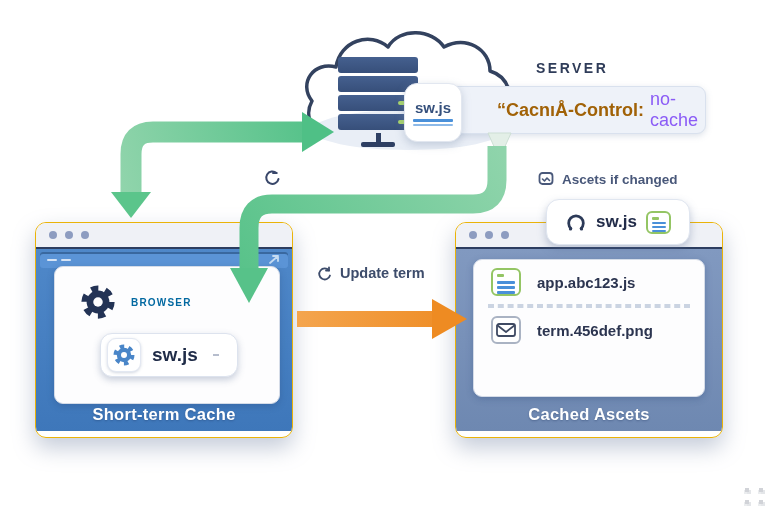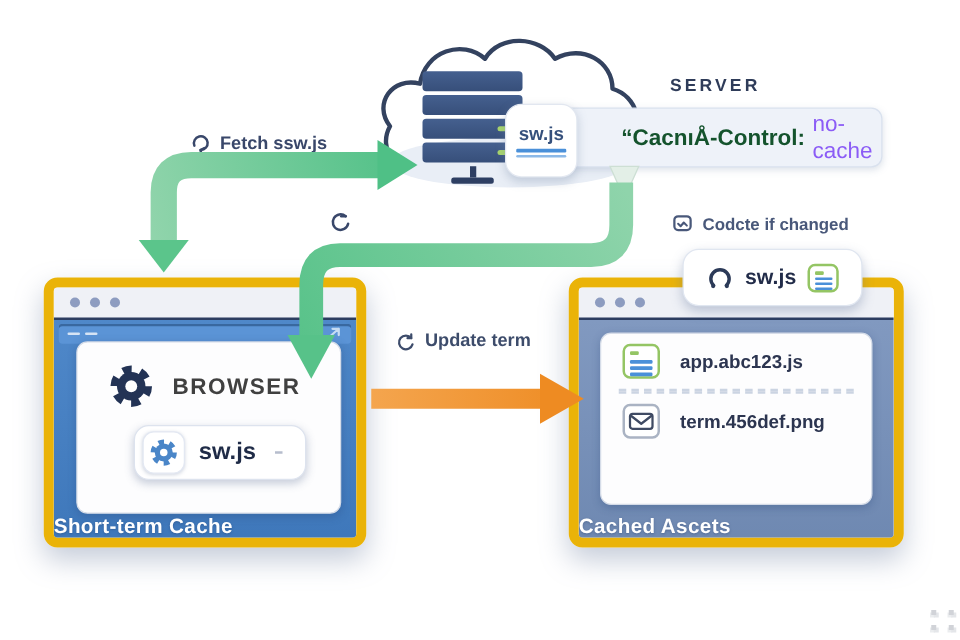--- a/index.html
+++ b/index.html
@@ -16,21 +16,21 @@
   .slab .led { position:absolute; right:8px; top:6px; width:12px; height:4px; border-radius:2px; background:#a8d56b; }
   .rack-pole { width:5px; height:9px; background:#2e3f63; margin:0 auto; }
   .rack-base { width:34px; height:5px; background:#2e3f63; border-radius:2px; margin:0 auto; }
   .server-label { position:absolute; left:536px; top:60px; font-size:14px; font-weight:bold;
     letter-spacing:2.5px; color:#2f3c59; }
 
   
   .tooltip { position:absolute; left:420px; top:86px; width:286px; height:48px; background:#eef2f9;
     border:1px solid #d9e1ee; border-radius:9px; box-shadow:0 2px 6px rgba(120,140,170,.25);
     display:flex; align-items:center; padding-left:76px; z-index:4; }
-  .tooltip .directive { font-size:18px; font-weight:800; color:#14532d; white-space:pre; }
+  .tooltip .directive { font-size:18px; font-weight:800; color:#a16207; white-space:pre; }
   .tooltip .value { font-size:18px; font-weight:500; color:#8b5cf6; margin-left:6px; }
   .sw-badge { position:absolute; left:404px; top:83px; width:58px; height:59px; background:#fff;
     border:1px solid #e2e7f0; border-radius:13px; box-shadow:0 3px 8px rgba(120,140,170,.35);
     display:flex; flex-direction:column; align-items:center; justify-content:center; z-index:5; }
   .sw-badge .t { font-size:15px; font-weight:800; color:#35507c; }
   .sw-badge .u1 { width:40px; height:3px; background:#4a90d9; margin-top:3px; border-radius:1px; }
   .sw-badge .u2 { width:40px; height:2px; background:#8cb9e8; margin-top:2px; border-radius:1px; }
 
   
   .flabel { position:absolute; display:flex; align-items:center; gap:7px;
@@ -54,21 +54,21 @@
     border-radius:6px; flex:0 0 auto; }
   .fico .dash { position:absolute; left:4px; top:4px; width:7px; height:3px; background:#94c564; border-radius:1px; }
   .fico .b { position:absolute; left:4px; width:18px; height:3px; background:#4a90d9; border-radius:1px; }
   .fico .b1{ top:11px; } .fico .b2{ top:16px; } .fico .b3{ top:21px; }
   .fico.mini { width:25px; height:23px; }
   .fico.mini .b { width:14px; height:2.5px; }
   .fico.mini .b1{ top:9px; } .fico.mini .b2{ top:13px; } .fico.mini .b3{ top:17px; }
   .fico.gray { border-color:#aab3c3; }
 
   
-  .win { position:absolute; border:8px solid #eab308; border-radius:11px;
+  .win { position:absolute; border:1px solid #eab308; border-radius:11px;
     box-shadow:0 10px 22px rgba(110,128,160,.4); overflow:hidden; z-index:5; }
   .win-left  { left:35px;  top:222px; width:258px; height:216px; }
   .win-right { left:455px; top:222px; width:268px; height:216px; }
   .titlebar { height:26px; background:#eff1f6; border-bottom:2px solid #2c3d60;
     display:flex; align-items:center; gap:8px; padding-left:13px; }
   .dot { width:8px; height:8px; border-radius:50%; background:#8d9cc0; }
   .win-body { position:relative; height:182px; }
   .body-left  { background:linear-gradient(#4f88c9,#3e77ba); }
   .body-right { background:linear-gradient(#8199c0,#6e88b1); }
 
@@ -77,30 +77,30 @@
     justify-content:space-between; padding:0 7px; }
   .addressbar .dashes { display:flex; gap:4px; }
   .addressbar .dashes i { display:block; width:10px; height:2.5px; background:rgba(255,255,255,.75); border-radius:1px; }
 
   .panel { position:absolute; background:#fdfdfe; border:1px solid #d5dce8; border-radius:9px;
     box-shadow:0 2px 7px rgba(40,70,120,.3); }
   .panel-left { left:18px; right:12px; top:17px; height:138px; }
   .panel-right { left:17px; right:17px; top:10px; height:138px; }
 
   .browser-row { display:flex; align-items:center; gap:14px; padding:16px 0 0 24px; }
-  .browser-row .name { font-size:18px; font-weight:800; letter-spacing:1.2px; color:#404040; }
+  .browser-row .name { font-size:10px; font-weight:800; letter-spacing:1.2px; color:#0369a1; }
   .pill { position:absolute; left:45px; top:66px; width:138px; height:44px; background:#fff;
     border:1px solid #dde3ee; border-radius:12px; box-shadow:0 3px 7px rgba(80,100,140,.3);
     display:flex; align-items:center; gap:11px; padding-left:6px; }
   .gearbox { width:34px; height:34px; background:#fff; border:1px solid #e3e8f2; border-radius:9px;
     box-shadow:0 1px 3px rgba(80,100,140,.25); display:flex; align-items:center; justify-content:center; }
   .pill .t { font-size:19px; font-weight:800; color:#1f2b47; }
   .pill .tick { width:6px; height:2px; background:#b6bdcd; margin-left:4px; }
 
-  .footer-label { position:absolute; left:0; right:0; bottom:7px; 
+  .footer-label { position:absolute; left:0; right:0; bottom:7px; text-align:center;
     font-size:16.5px; font-weight:800; color:#ffffff; letter-spacing:.3px;
     text-shadow:0 1px 2px rgba(30,50,90,.35); }
 
   .file-row { display:flex; align-items:center; gap:16px; height:44px; padding-left:17px; }
   .file-row .fn { font-size:15px; font-weight:600; color:#2c3550; }
   .sep { border-top:2px dashed #cbd4e2; margin:0 14px; }
 
   
   .overlay { position:absolute; left:0; top:0; z-index:6; pointer-events:none; }
 
@@ -139,41 +139,34 @@
   <div class="tooltip">
     <span class="directive">“CacnıÅ-Control:</span>
     <span class="value">no-cache</span>
   </div>
   <div class="sw-badge">
     <span class="t">sw.js</span>
     <span class="u1"></span>
     <span class="u2"></span>
   </div>
 
-  <div class="flabel lbl-fetch">
-    <svg width="17" height="17" viewBox="0 0 17 17">
-      <path d="M3.5 10.5 A5.5 5.5 0 1 1 8.5 14" fill="none" stroke="#39476a" stroke-width="2" stroke-linecap="round"></path>
-      <path d="M8.5 14 l3 -1.6 M8.5 14 l.4 3" fill="none" stroke="#39476a" stroke-width="2" stroke-linecap="round"></path>
-    </svg>
-    <span>Fetch ssw.js</span>
-  </div>
 
   <div class="flabel lbl-reval">
     <svg width="16" height="17" viewBox="0 0 16 17">
       <path d="M12.5 3 A6.2 6.2 0 1 0 14.5 9" fill="none" stroke="#39476a" stroke-width="2" stroke-linecap="round"></path>
       <path d="M9 3 h3.5" fill="none" stroke="#39476a" stroke-width="2" stroke-linecap="round"></path>
     </svg>
   </div>
 
   <div class="flabel lbl-cond">
     <svg width="17" height="16" viewBox="0 0 17 16">
       <rect x="1.5" y="2" width="13" height="11" rx="3" fill="none" stroke="#49587a" stroke-width="1.8"></rect>
       <path d="M4.5 8 l2 2 l2.5 -3 l2.5 2.5" fill="none" stroke="#49587a" stroke-width="1.6" stroke-linecap="round" stroke-linejoin="round"></path>
     </svg>
-    <span>Codcte if changed</span>
+    <span>Ascets if changed</span>
   </div>
 
   <div class="lbl-update">
     <div class="row">
       <svg width="17" height="17" viewBox="0 0 17 17">
         <path d="M13 4.5 A5.5 5.5 0 1 0 14 9.5" fill="none" stroke="#3d4c6b" stroke-width="1.8" stroke-linecap="round"></path>
         <path d="M10 4.5 h3 v-3" fill="none" stroke="#3d4c6b" stroke-width="1.8" stroke-linecap="round" stroke-linejoin="round"></path>
       </svg>
       <span>Update term</span>
     </div>

